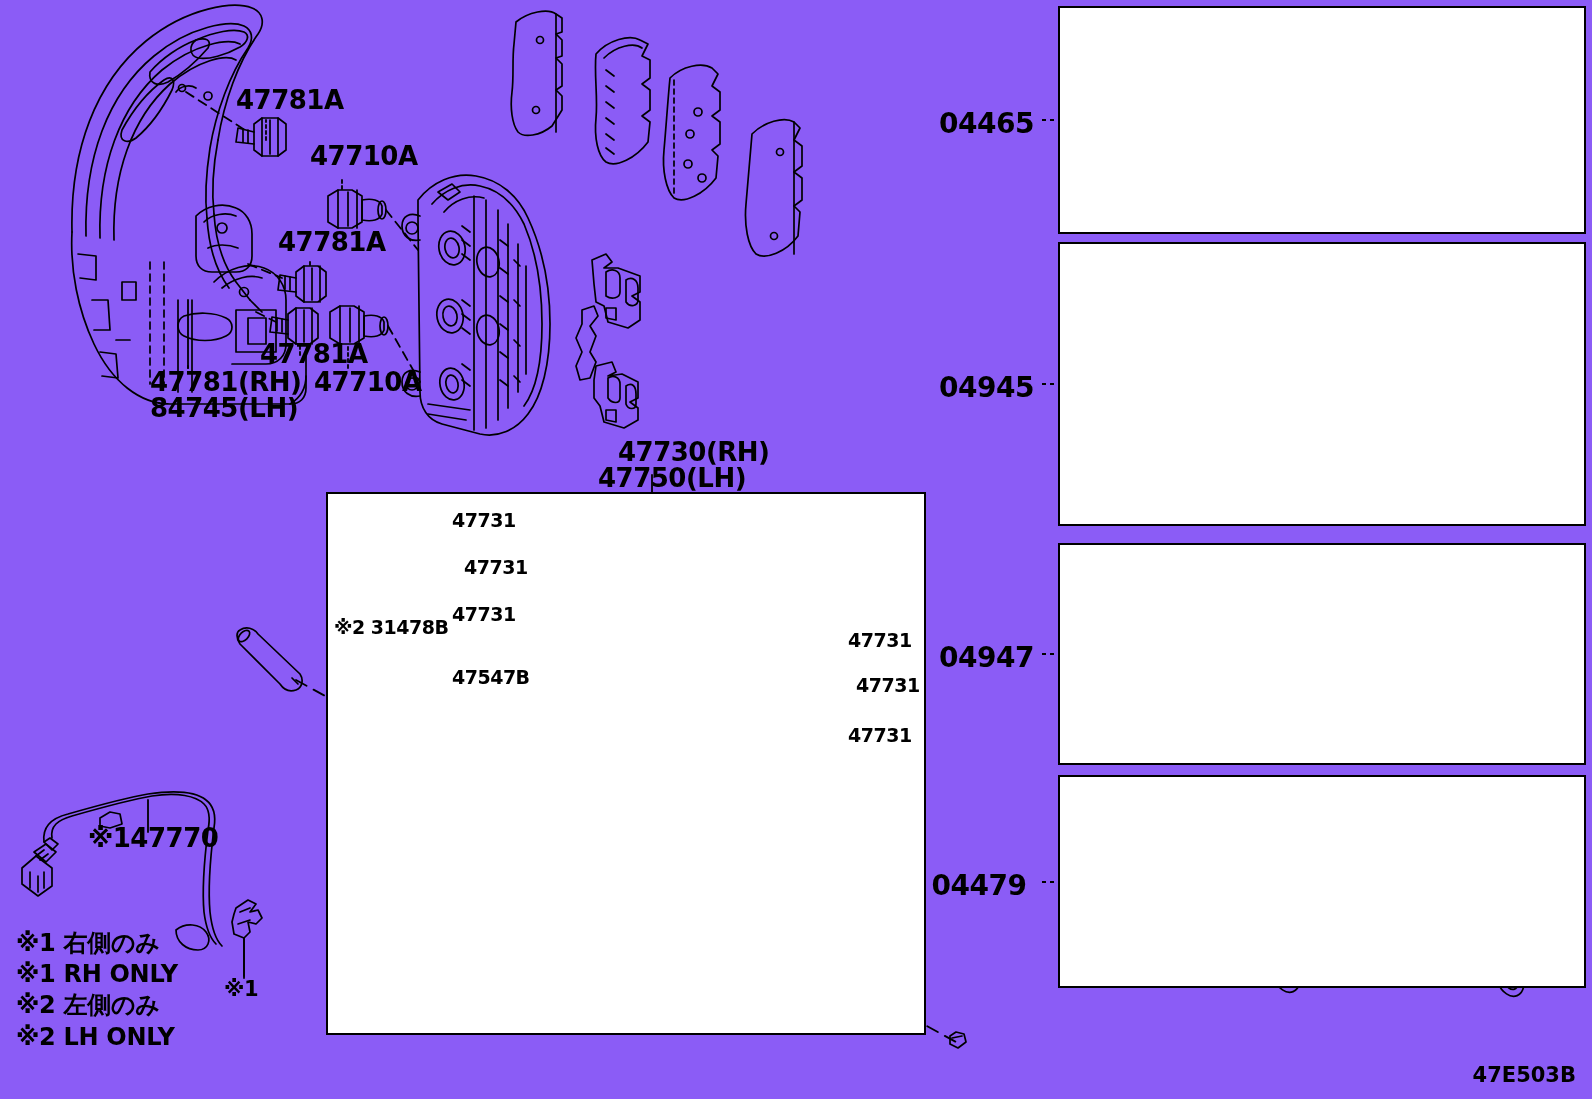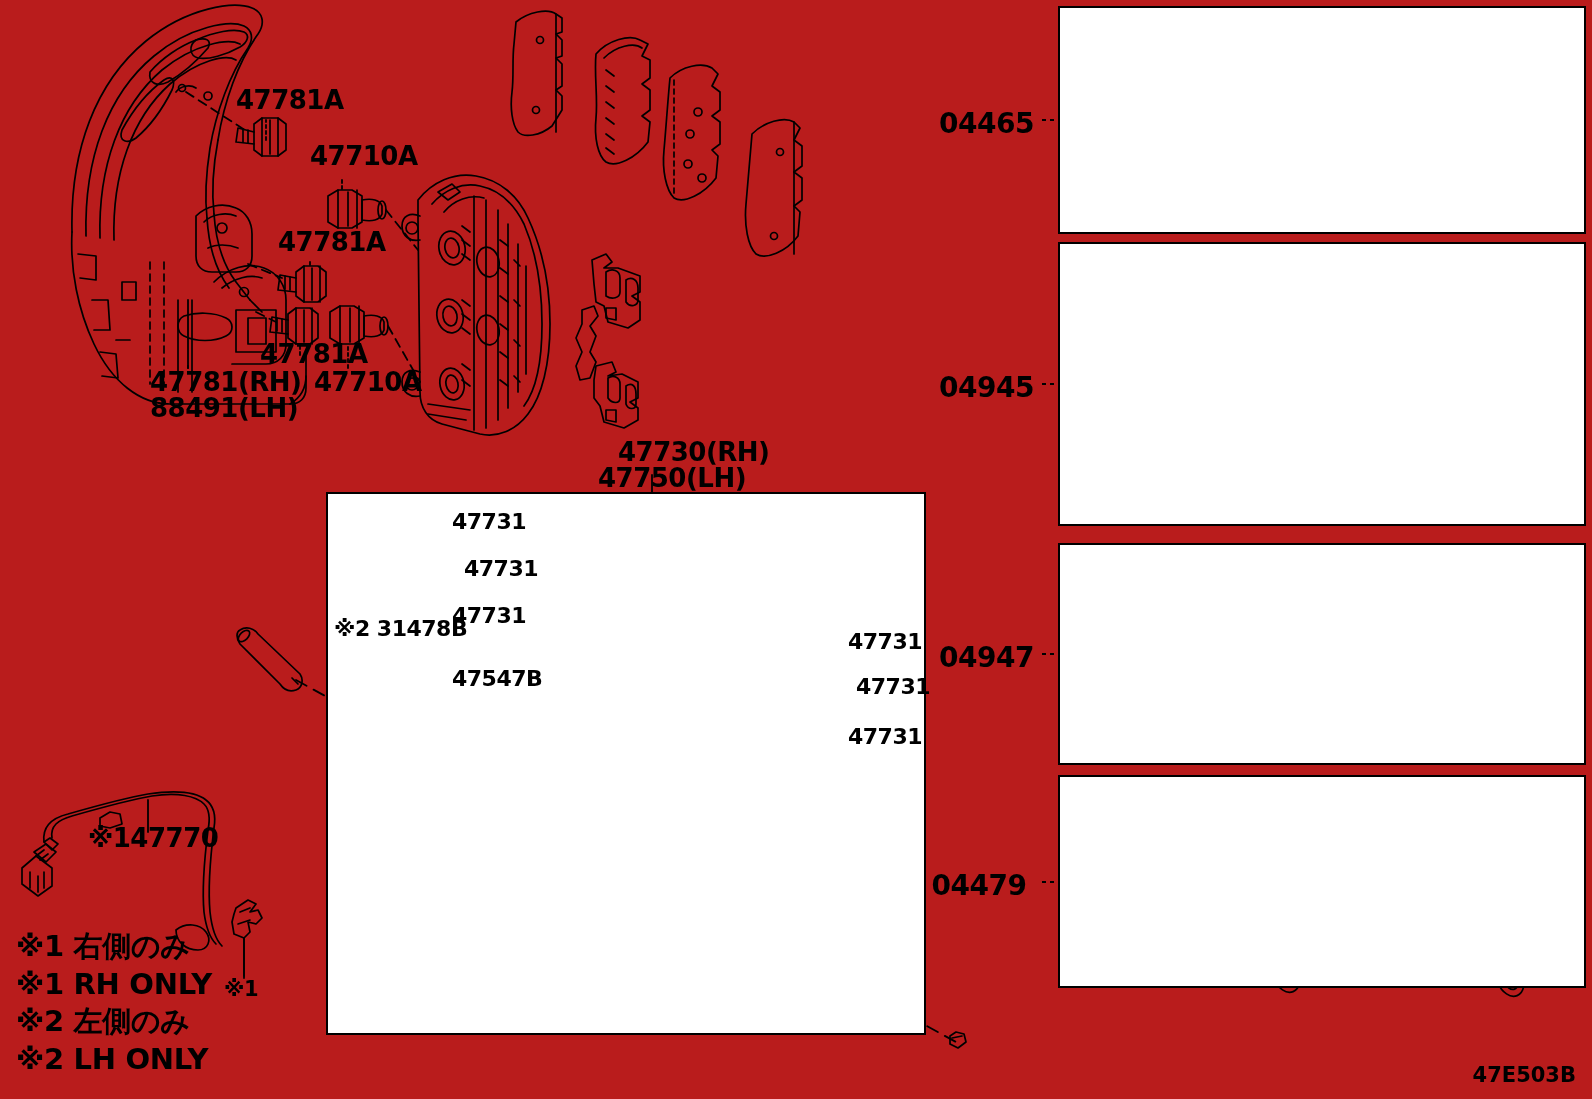--- a/index.html
+++ b/index.html
@@ -6,46 +6,46 @@
   * { box-sizing: border-box; }
   html, body {
     margin: 0; padding: 0;
     background: #ffffff;
     font-family: "Liberation Sans", sans-serif;
   }
   #sheet {
     position: relative;
     width: 1592px;
     height: 1099px;
-    background: #b91c1c;
+    background: #8b5cf6;
     overflow: hidden;
   }
   
   .lbl {
     position: absolute;
     font-family: "DejaVu Sans", sans-serif;
     font-weight: bold;
     color: #000000;
     white-space: pre;
     line-height: 1.12;
     letter-spacing: -0.5px;
   }
   .lbl.s26 { font-size: 26px; }
-  .lbl.s25 { font-size: 22px; }
+  .lbl.s25 { font-size: 19px; }
   .lbl.s24 { font-size: 28px; }
   .lbl.s21 { font-size: 21px; }
   .lbl.rgt { text-align: right; }
 
   
   #legend {
     position: absolute;
     left: 16px; top: 928px;
     font-family: "DejaVu Sans", sans-serif;
     font-weight: bold;
-    font-size: 29px;
+    font-size: 24px;
     line-height: 1.30;
     color: #000;
     white-space: pre;
     letter-spacing: -0.3px;
   }
   
   #sheet-code {
     position: absolute;
     right: 16px; bottom: 12px;
     font-family: "DejaVu Sans", sans-serif;
@@ -793,21 +793,21 @@
   </svg>
 
   <div class="lbl s26" style="left:236px; top:86px;">47781A</div>
   <div class="lbl s26" style="left:278px; top:228px;">47781A</div>
   <div class="lbl s26" style="left:260px; top:340px;">47781A</div>
 
   <div class="lbl s26" style="left:310px; top:142px;">47710A</div>
   <div class="lbl s26" style="left:314px; top:368px;">47710A</div>
 
   <div class="lbl s26" style="left:150px; top:368px;">47781(RH)</div>
-  <div class="lbl s26" style="left:150px; top:394px;">88491(LH)</div>
+  <div class="lbl s26" style="left:150px; top:394px;">84745(LH)</div>
 
   <div class="lbl s26" style="left:618px; top:438px;">47730(RH)</div>
   <div class="lbl s26" style="left:598px; top:464px;">47750(LH)</div>
 
   <div class="lbl s25" style="left:452px; top:510px;">47731</div>
   <div class="lbl s25" style="left:464px; top:557px;">47731</div>
   <div class="lbl s25" style="left:452px; top:604px;">47731</div>
 
   <div class="lbl s25" style="left:848px; top:630px;">47731</div>
   <div class="lbl s25" style="left:856px; top:675px;">47731</div>

